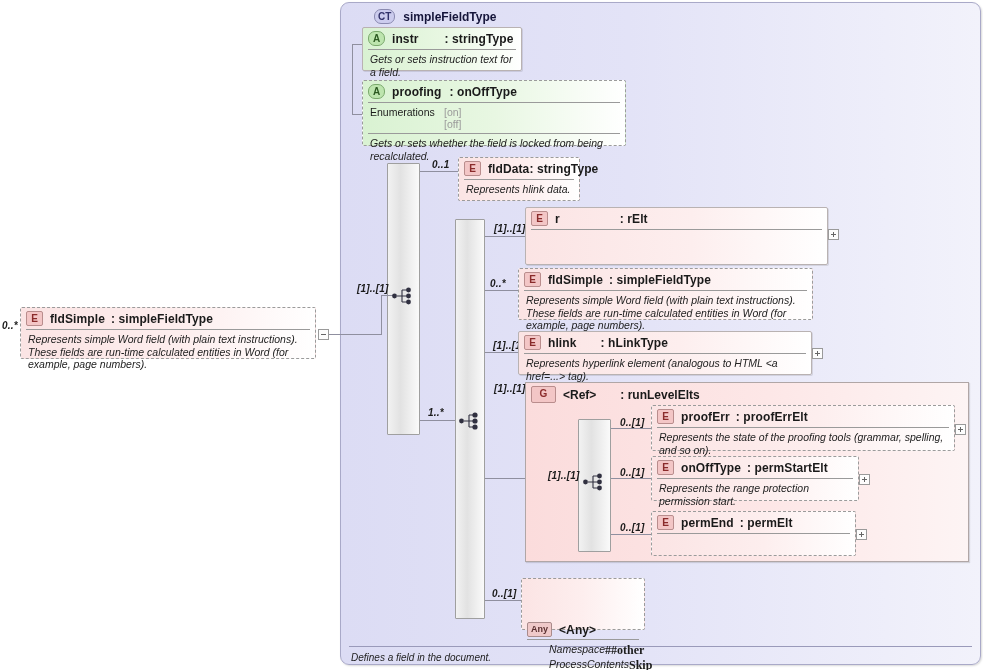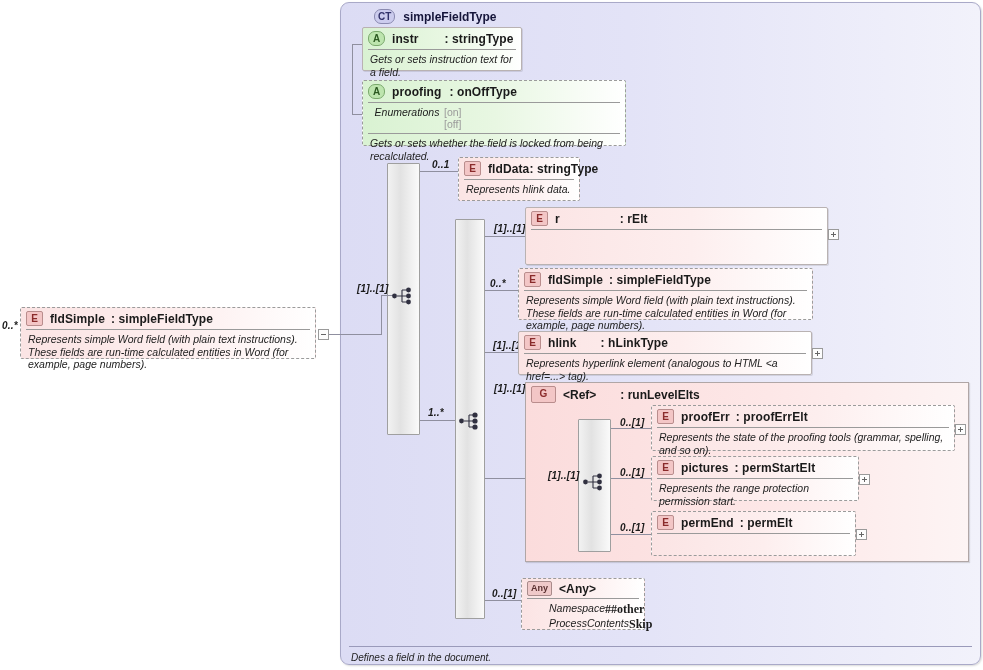--- a/index.html
+++ b/index.html
@@ -149,21 +149,21 @@
     content: ""; position: absolute; left: 2px; top: 4px;
     width: 5px; height: 1px; background: #666;
   }
   .tgl.plus:after {
     content: ""; position: absolute; left: 4px; top: 2px;
     width: 1px; height: 5px; background: #666;
   }
 
   
   .enum-wrap { display:flex; padding: 3px 6px 3px 7px; font-size: 10.5px; }
-  .enum-lbl { font-style: italic; color: #1c1c1c; width: 74px; text-align: center; }
+  .enum-lbl { color: #1c1c1c; width: 74px; }
   .enum-vals { color: #9b9b9b; line-height: 12px; }
 
   
   .any-row { display:flex; font-size: 10.5px; padding: 0 6px 0 7px; margin-left: 20px; }
   .any-k { font-style: italic; color: #1c1c1c; width: 80px; }
   .any-v { font-family: Liberation Serif, serif; font-size: 12px; color: #1c1c1c; font-weight:bold;}
 
   
   .conn { position: absolute; width: 22px; height: 22px; }
 </style>
@@ -344,21 +344,21 @@
     <div class="rule"></div>
     <div class="doc">Represents the state of the proofing tools (grammar, spelling, and so on).</div>
   </div>
   <div class="tgl plus" style="left:955px; top:424px;"></div>
 
   <div class="ln h" style="left:611px; top:478px; width:40px;"></div>
   <div class="card" style="left:620px; top:467px;">0..[1]</div>
   <div class="node n-el optional" style="left:651px; top:456px; width:208px; height:45px;">
     <div class="hdr">
       <span class="tag">E</span>
-      <span class="nm">pictures</span>
+      <span class="nm">onOffType</span>
       <span style="width:6px"></span>
       <span class="ty">: permStartElt</span>
     </div>
     <div class="rule"></div>
     <div class="doc">Represents the range protection permission start.</div>
   </div>
   <div class="tgl plus" style="left:859px; top:474px;"></div>
 
   <div class="ln h" style="left:611px; top:534px; width:40px;"></div>
   <div class="card" style="left:620px; top:522px;">0..[1]</div>
@@ -369,21 +369,21 @@
       <span style="width:6px"></span>
       <span class="ty">: permElt</span>
     </div>
     <div class="rule"></div>
   </div>
   <div class="tgl plus" style="left:856px; top:529px;"></div>
 
   <div class="ln h" style="left:485px; top:600px; width:36px;"></div>
   <div class="card" style="left:492px; top:588px;">0..[1]</div>
   <div class="node n-any" style="left:521px; top:578px; width:124px; height:52px;">
-    <div class="hdr" style="padding:2px 6px 2px 5px;">
+    <div class="hdr" style="padding:2px 6px 2px 5px;margin-top:41px;">
       <span class="tag">Any</span>
       <span class="nm">&lt;Any&gt;</span>
     </div>
     <div class="rule"></div>
     <div style="padding-top:3px;">
       <div class="any-row">
         <span class="any-k">Namespace</span>
         <span class="any-v">##other</span>
       </div>
       <div class="any-row">

